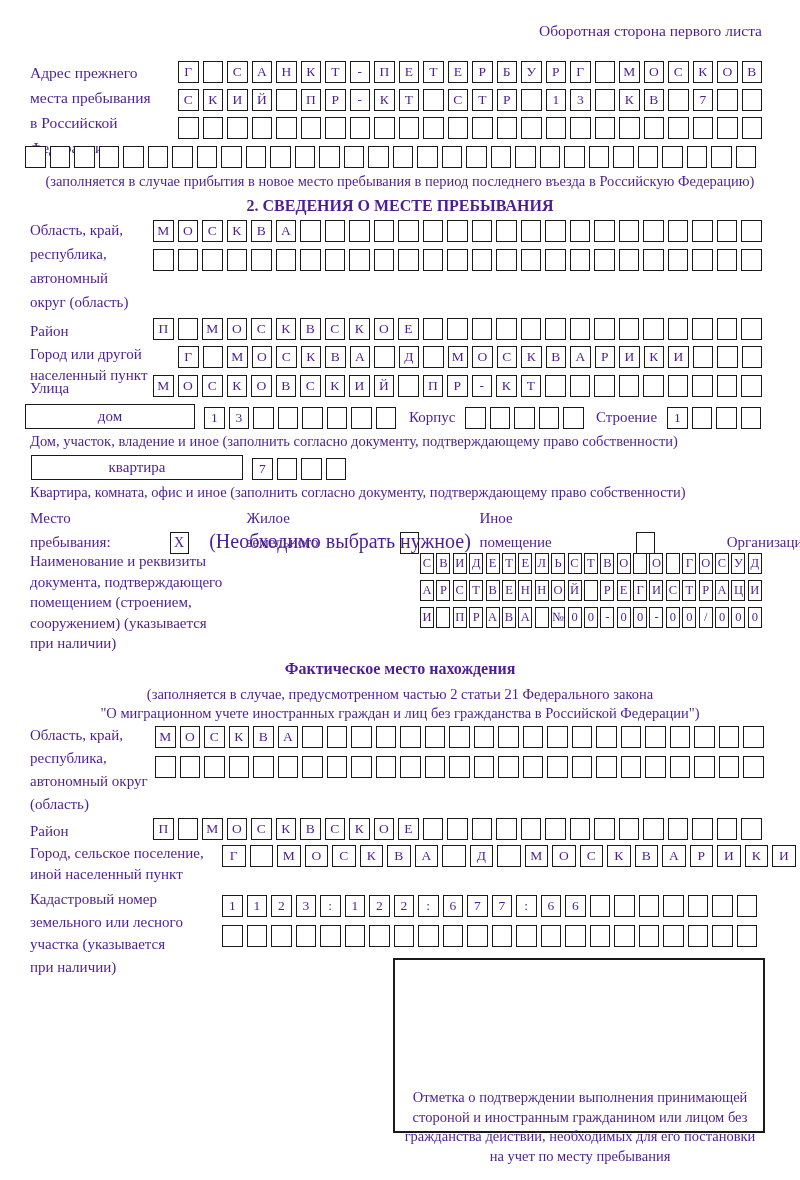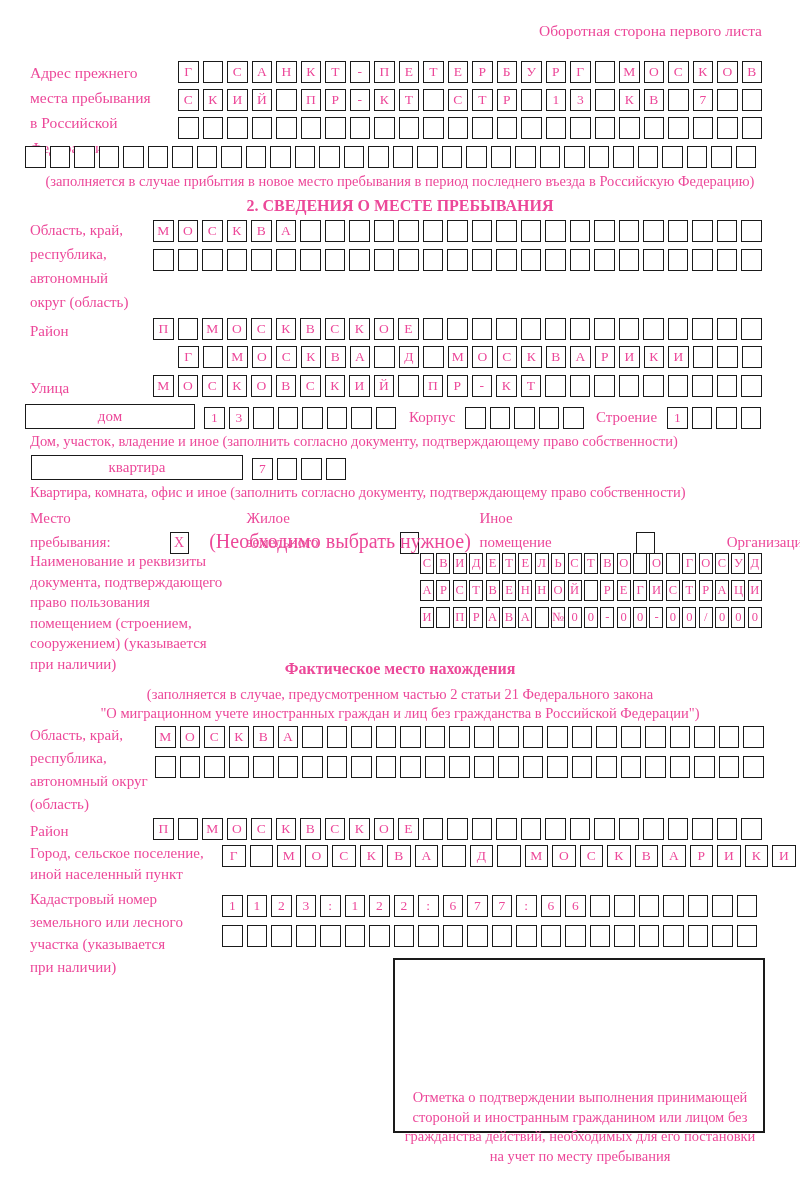--- a/index.html
+++ b/index.html
@@ -1,19 +1,19 @@
 <!DOCTYPE html>
 <html><head>
 <meta charset="utf-8">
 <style>
   * { margin:0; padding:0; box-sizing:border-box; }
   html,body { background:#ffffff; }
   .page {
     position:relative; width:800px; height:1180px; background:#fff;
-    font-family:"Liberation Serif", "DejaVu Serif", serif; color:#ec4899;
+    font-family:"Liberation Serif", "DejaVu Serif", serif; color:#4c1d95;
     overflow:hidden;
   }
   .abs { position:absolute; }
   .corner-note { top:22px; right:38px; font-size:15.5px; }
   .lbl { font-size:15.5px; line-height:25px; }
   .lbl-sm { font-size:15px; line-height:22px; }
   .cells { display:flex; gap:4px; }
   .cell {
     flex:none; width:20.5px; height:22px; border:1.6px solid #1a1a1a;
     font-size:13.5px; line-height:19px; text-align:center; background:#fff;
@@ -248,20 +248,24 @@
       <span class="cell"></span>
       <span class="cell"></span>
       <span class="cell"></span>
       <span class="cell"></span>
       <span class="cell"></span>
       <span class="cell"></span>
       <span class="cell"></span>
       <span class="cell"></span>
     </div>
 
+  <div class="abs lbl-sm" style="left:30px; top:344px; line-height:21px;">
+    <div>Город или другой</div>
+    <div>населенный пункт</div>
+  </div>
   <div class="abs cells" style="left:178px; top:346px;">
       <span class="cell">Г</span>
       <span class="cell"></span>
       <span class="cell">М</span>
       <span class="cell">О</span>
       <span class="cell">С</span>
       <span class="cell">К</span>
       <span class="cell">В</span>
       <span class="cell">А</span>
       <span class="cell"></span>
@@ -359,21 +363,20 @@
     <div class="chk" style="margin-left:34px;"></div>
     <div class="inline-lab" style="margin-left:12px;">Иное помещение</div>
     <div class="chk" style="margin-left:36px;"></div>
     <div class="inline-lab" style="margin-left:24px;">Организация</div>
   </div>
   <div class="abs" style="left:160px; top:530px; width:360px; text-align:center; font-size:20px;">(Необходимо выбрать нужное)</div>
 
   <div class="abs lbl-sm" style="left:30px; top:551px; line-height:20.6px;">
     <div>Наименование и реквизиты</div>
     <div>документа, подтверждающего</div>
-    <div>право пользования</div>
     <div>помещением (строением,</div>
     <div>сооружением) (указывается</div>
     <div>при наличии)</div>
   </div>
   <div class="abs cells sm" style="left:420px; top:553px;">
       <span class="cell">С</span>
       <span class="cell">В</span>
       <span class="cell">И</span>
       <span class="cell">Д</span>
       <span class="cell">Е</span>

